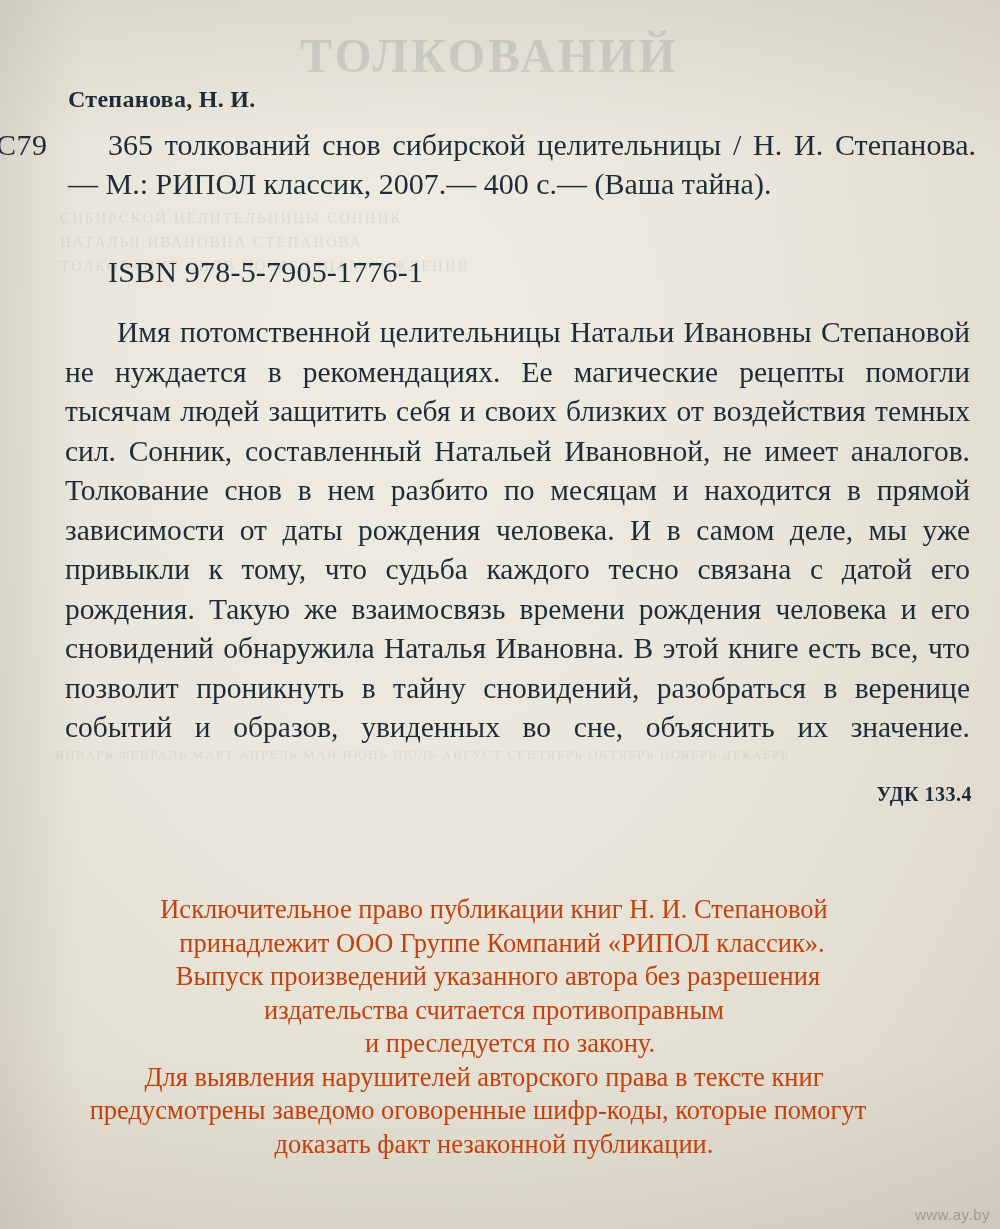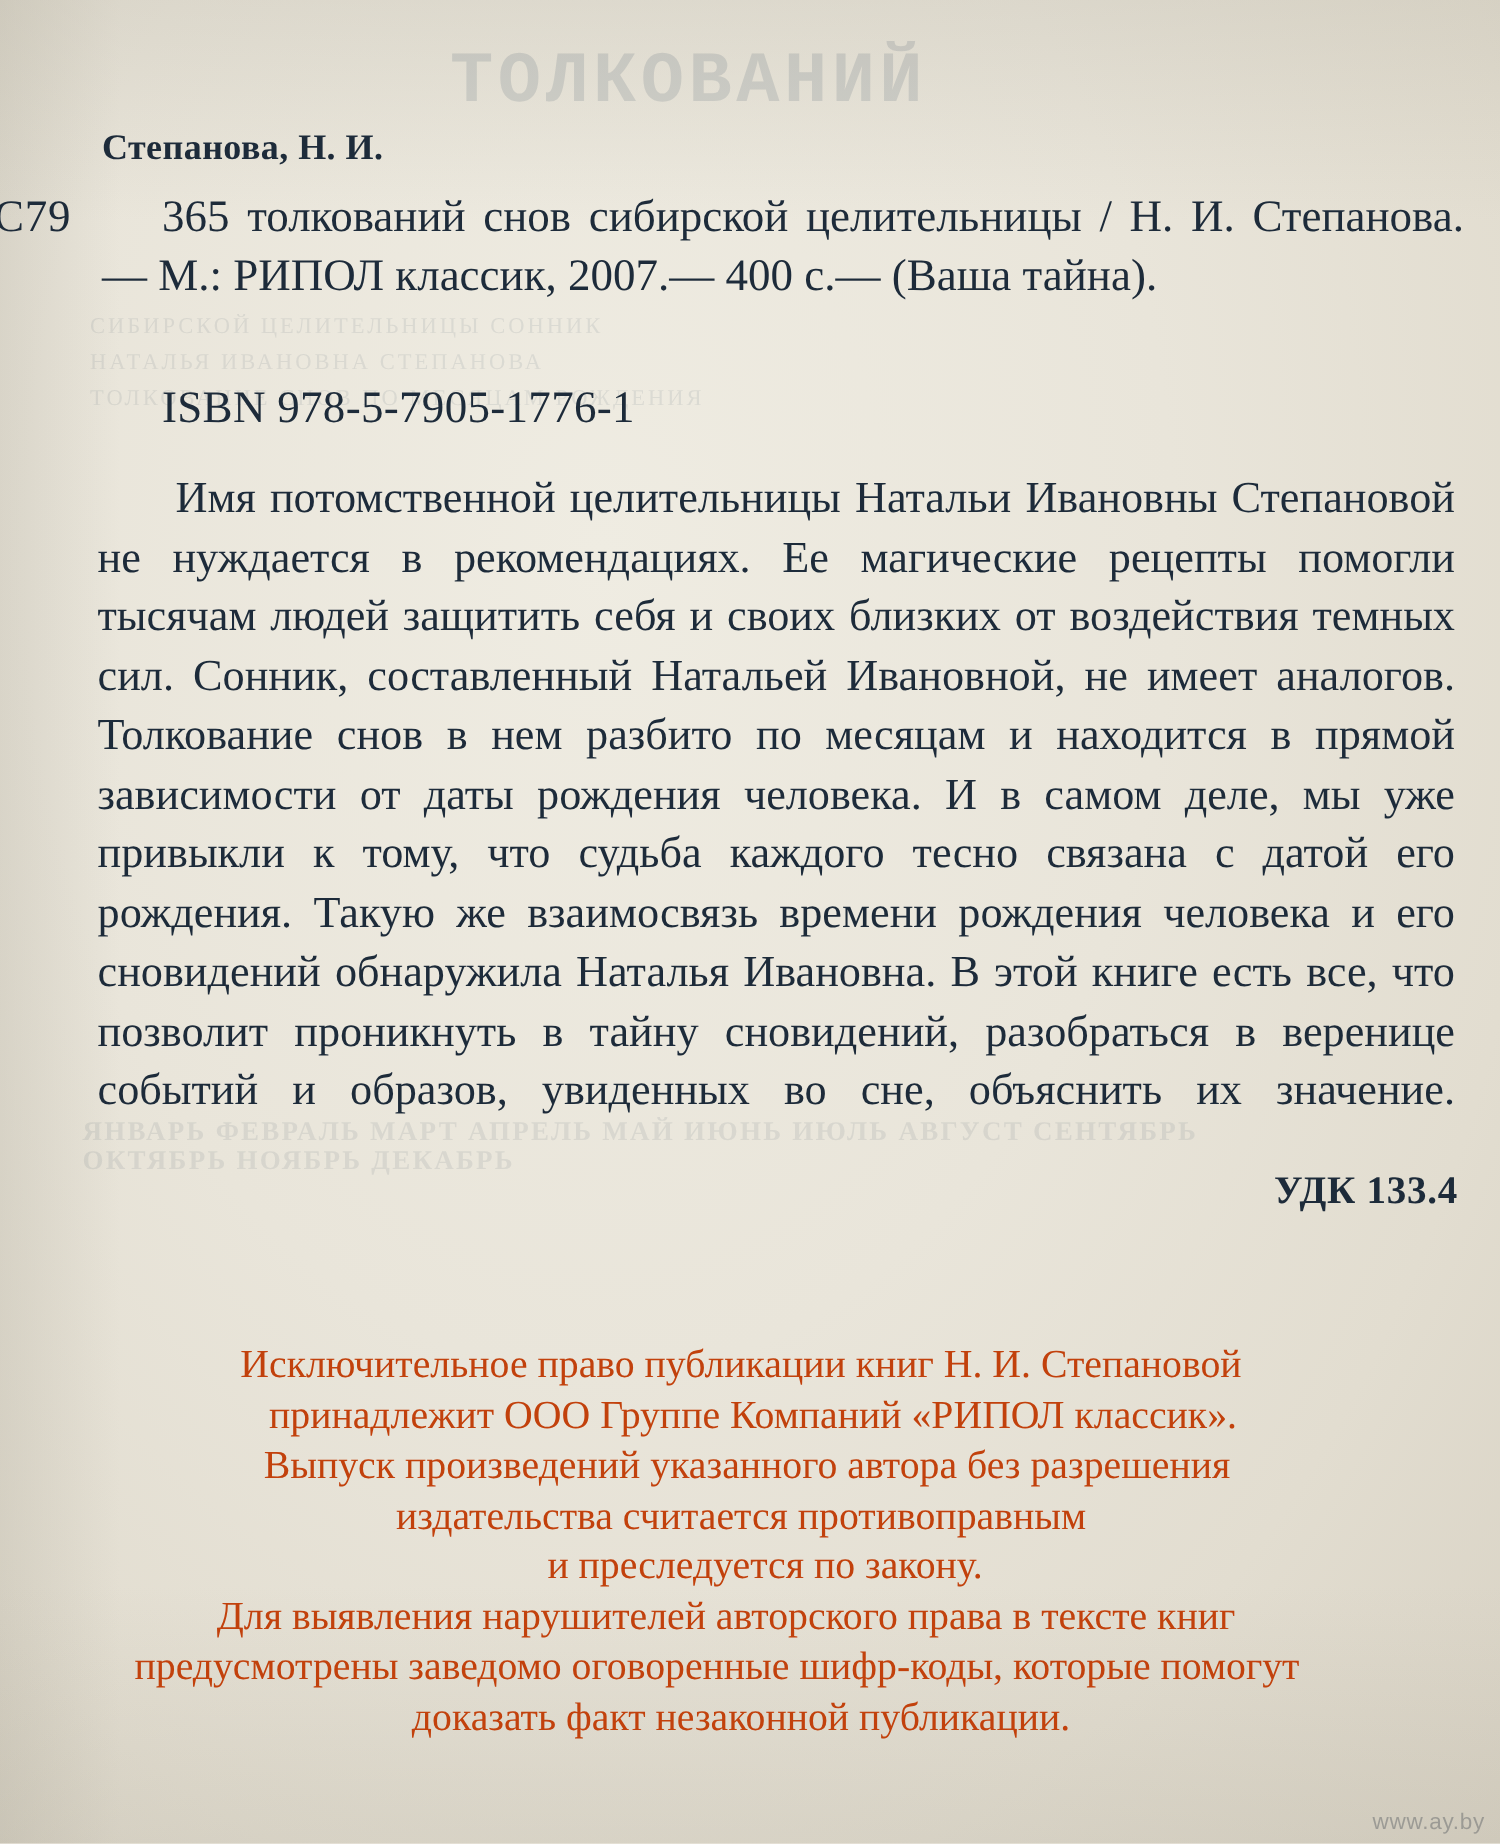--- a/index.html
+++ b/index.html
@@ -31,21 +31,21 @@
       linear-gradient(180deg, rgba(180,175,160,0.25) 0%, rgba(255,255,255,0) 12%),
       linear-gradient(0deg, rgba(175,170,155,0.22) 0%, rgba(255,255,255,0) 14%),
       linear-gradient(90deg, rgba(170,165,150,0.25) 0%, rgba(255,255,255,0) 8%);
     pointer-events: none;
   }
 
   
   .ghost {
     position: absolute;
     color: rgba(60, 75, 95, 0.11);
-    font-family: Liberation Mono, monospace;
+    font-family: Liberation Serif, serif;
     letter-spacing: 1px;
     white-space: nowrap;
     pointer-events: none;
     user-select: none;
   }
   .ghost-title {
     top: 28px;
     left: 300px;
     font-size: 48px;
     font-weight: bold;
@@ -69,25 +69,24 @@
     margin-bottom: 7px;
   }
   .ghost-table {
     position: absolute;
     left: 55px;
     top: 745px;
     width: 770px;
     height: 150px;
     pointer-events: none;
     user-select: none;
-    font-size: 18px;
+    font-size: 13px;
     color: rgba(60, 75, 95, 0.10);
     line-height: 19px;
     letter-spacing: 1.5px;
-    font-weight: bold;
   }
 
   .content {
     position: relative;
     z-index: 2;
   }
 
   .shelf-code {
     position: absolute;
     left: -4px;
@@ -135,21 +134,21 @@
     text-indent: 52px;
     text-align: justify;
     text-align-last: justify;
   }
 
   .classifiers {
     position: absolute;
     right: 28px;
     top: 775px;
     text-align: right;
-    font-size: 26px;
+    font-size: 20px;
     font-weight: bold;
     line-height: 38px;
     letter-spacing: 0.5px;
   }
 
   .legal {
     position: absolute;
     left: 0;
     top: 893px;
     width: 1000px;

